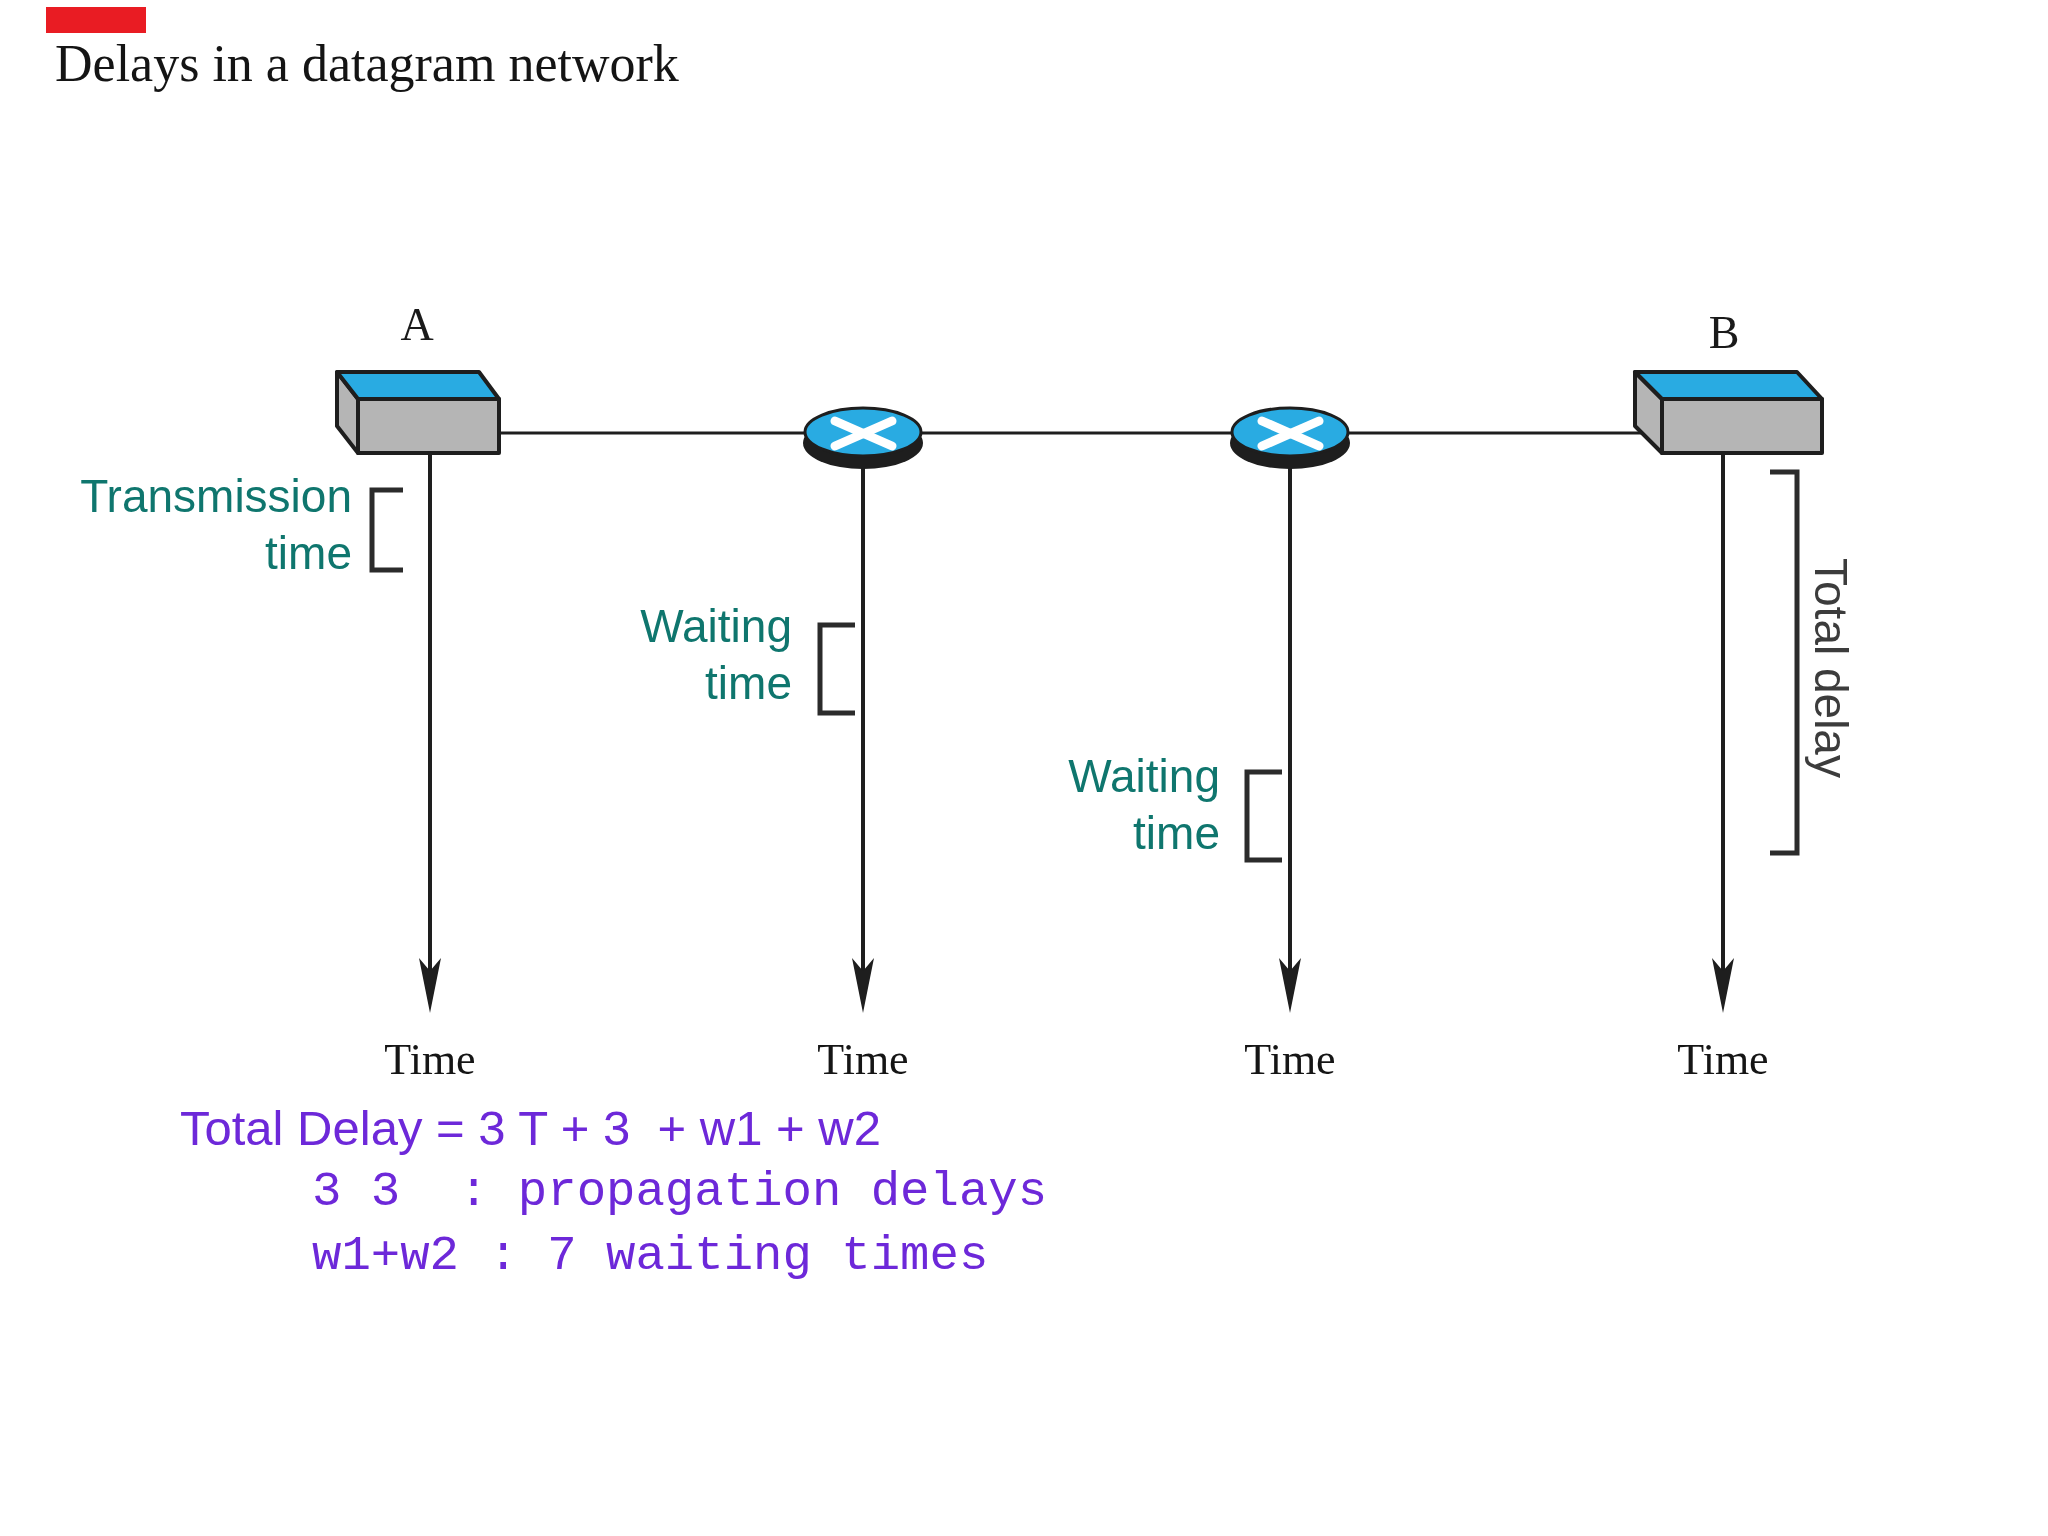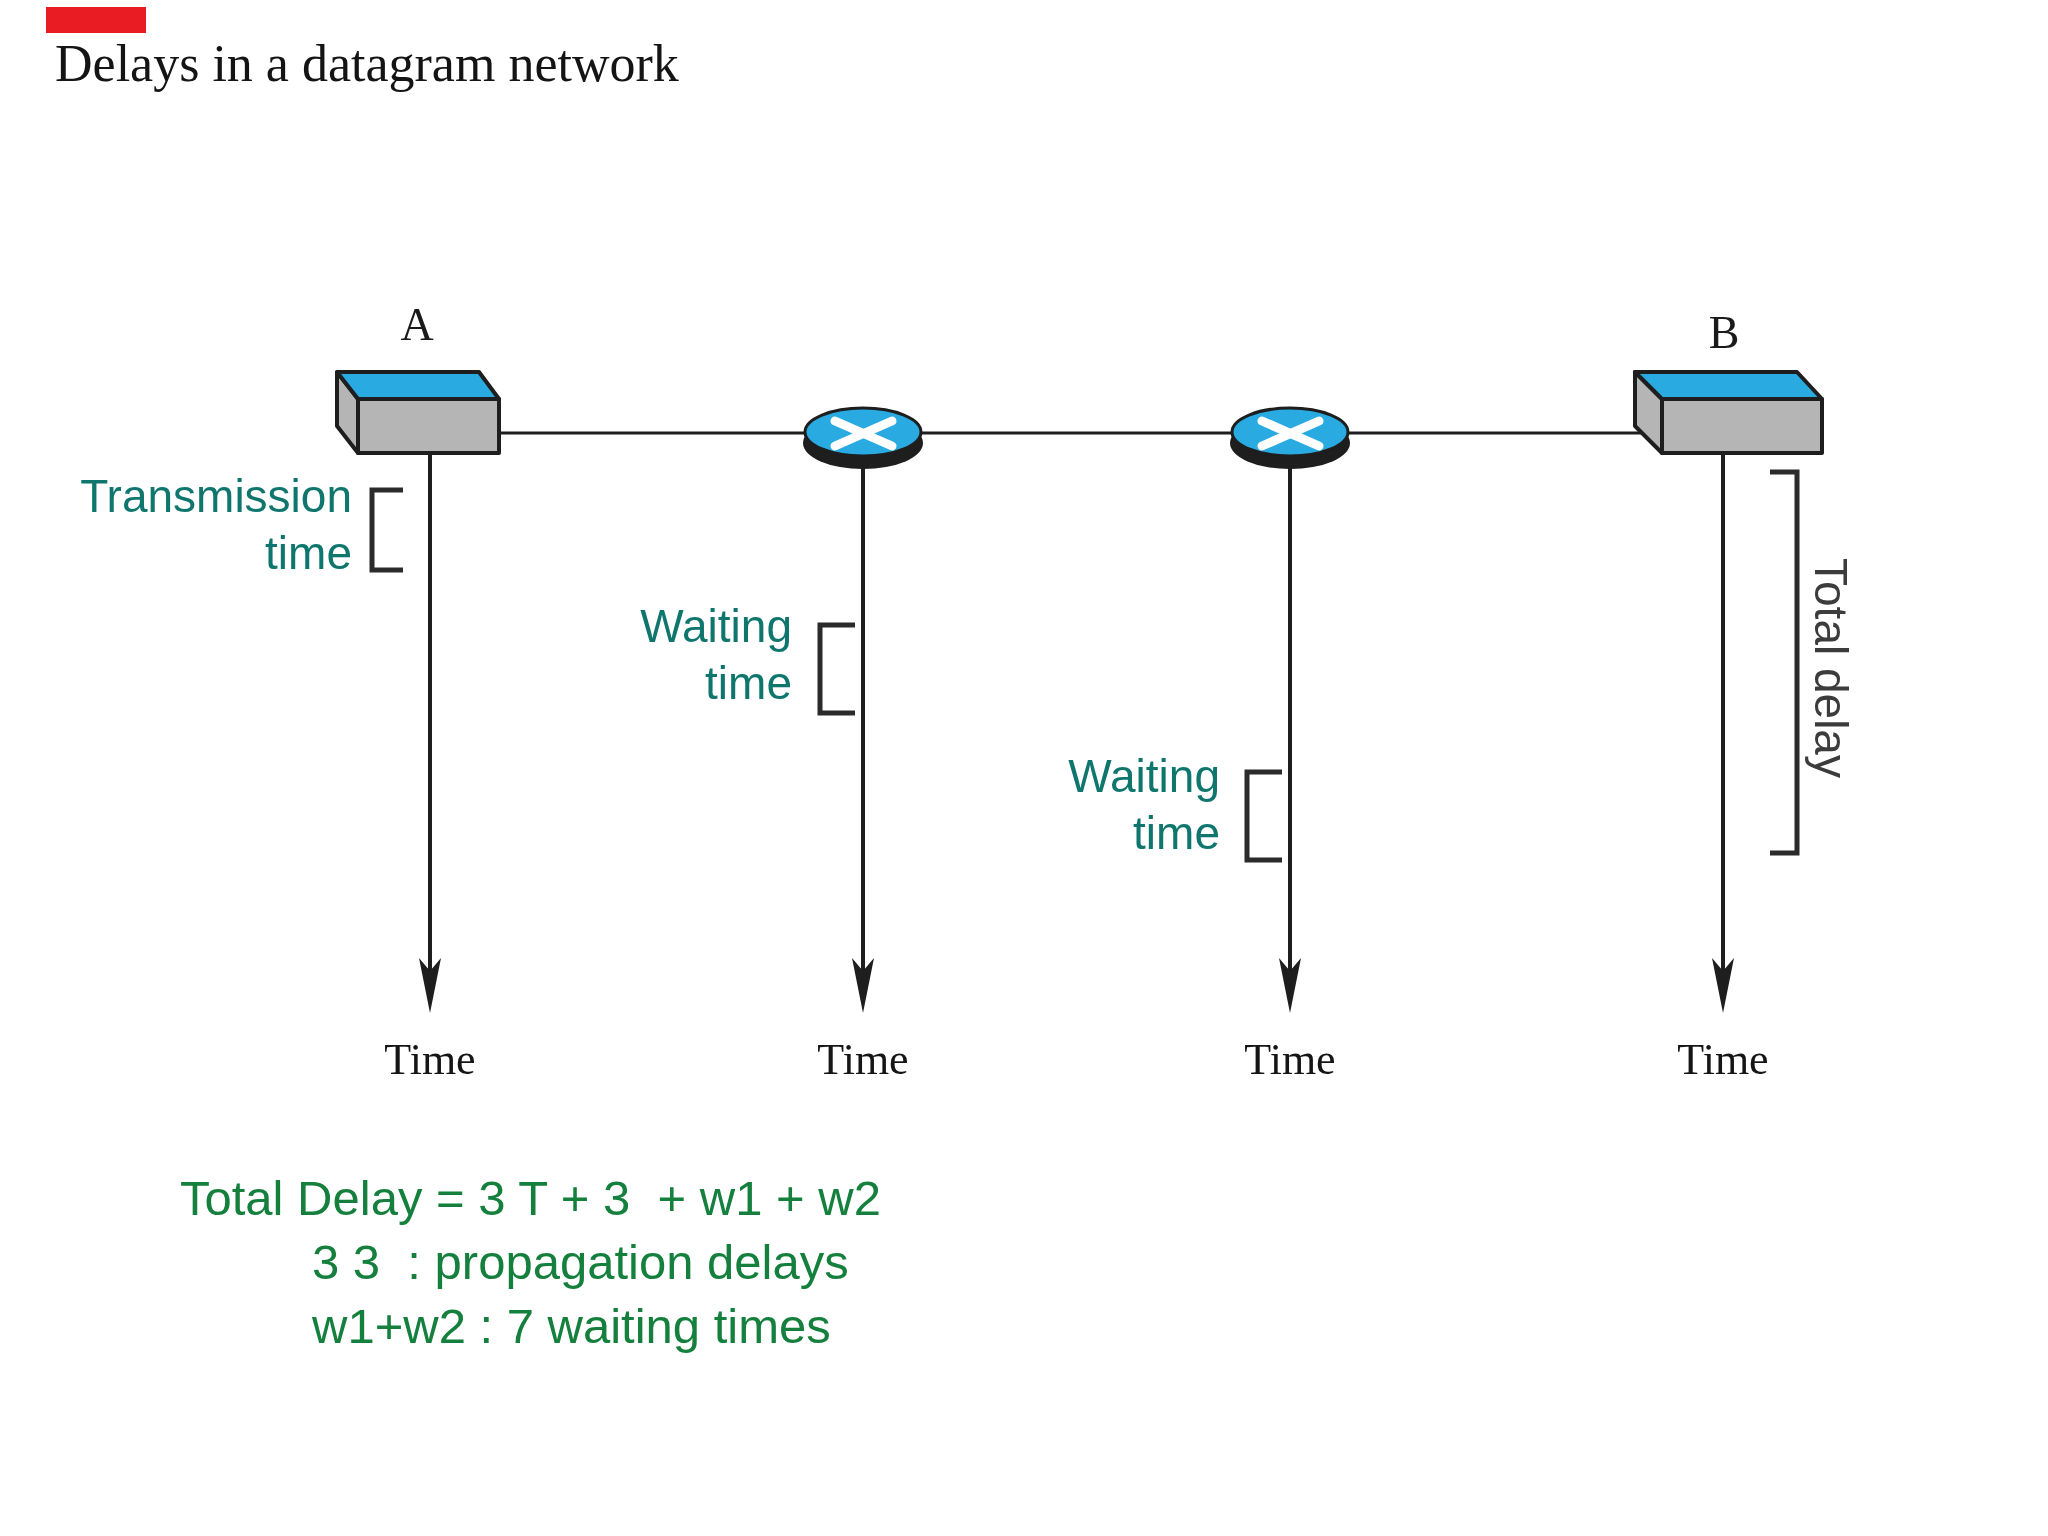--- a/index.html
+++ b/index.html
@@ -14,23 +14,23 @@
   .measure-label{font-size:46px;line-height:57px;color:#0f766e;text-align:right;}
   #transmission-label{left:40px;top:468px;width:312px;}
   #waiting1-label{left:490px;top:598px;width:302px;}
   #waiting2-label{left:918px;top:748px;width:302px;}
   #total-delay-label{left:1858px;top:548px;width:240px;height:48px;
      transform:rotate(90deg);transform-origin:left top;
      font-size:46px;color:#3c3c3c;text-align:center;white-space:nowrap;}
   .time-label{font-family:"Liberation Serif",serif;font-size:44px;color:#151515;
      width:160px;text-align:center;top:1034px;}
   #time-1{left:350px;} #time-2{left:783px;} #time-3{left:1210px;} #time-4{left:1643px;}
-  #formula-block{left:180px;top:1166px;font-size:49px;line-height:64px;color:#15803d;}
+  #formula-block{left:180px;top:1096px;font-size:49px;line-height:64px;color:#6d28d9;}
   .formula-line{white-space:pre;}
-  .formula-indent{padding-left:132px;}
+  .formula-indent{padding-left:132px;font-family:Liberation Mono, monospace;}
   svg{display:block;}
 </style>
 </head>
 <body>
 
 <div id="stage">
 
   <div id="red-marker" class="abs"></div>
 
   <div id="slide-title" class="abs">Delays in a datagram network</div>

